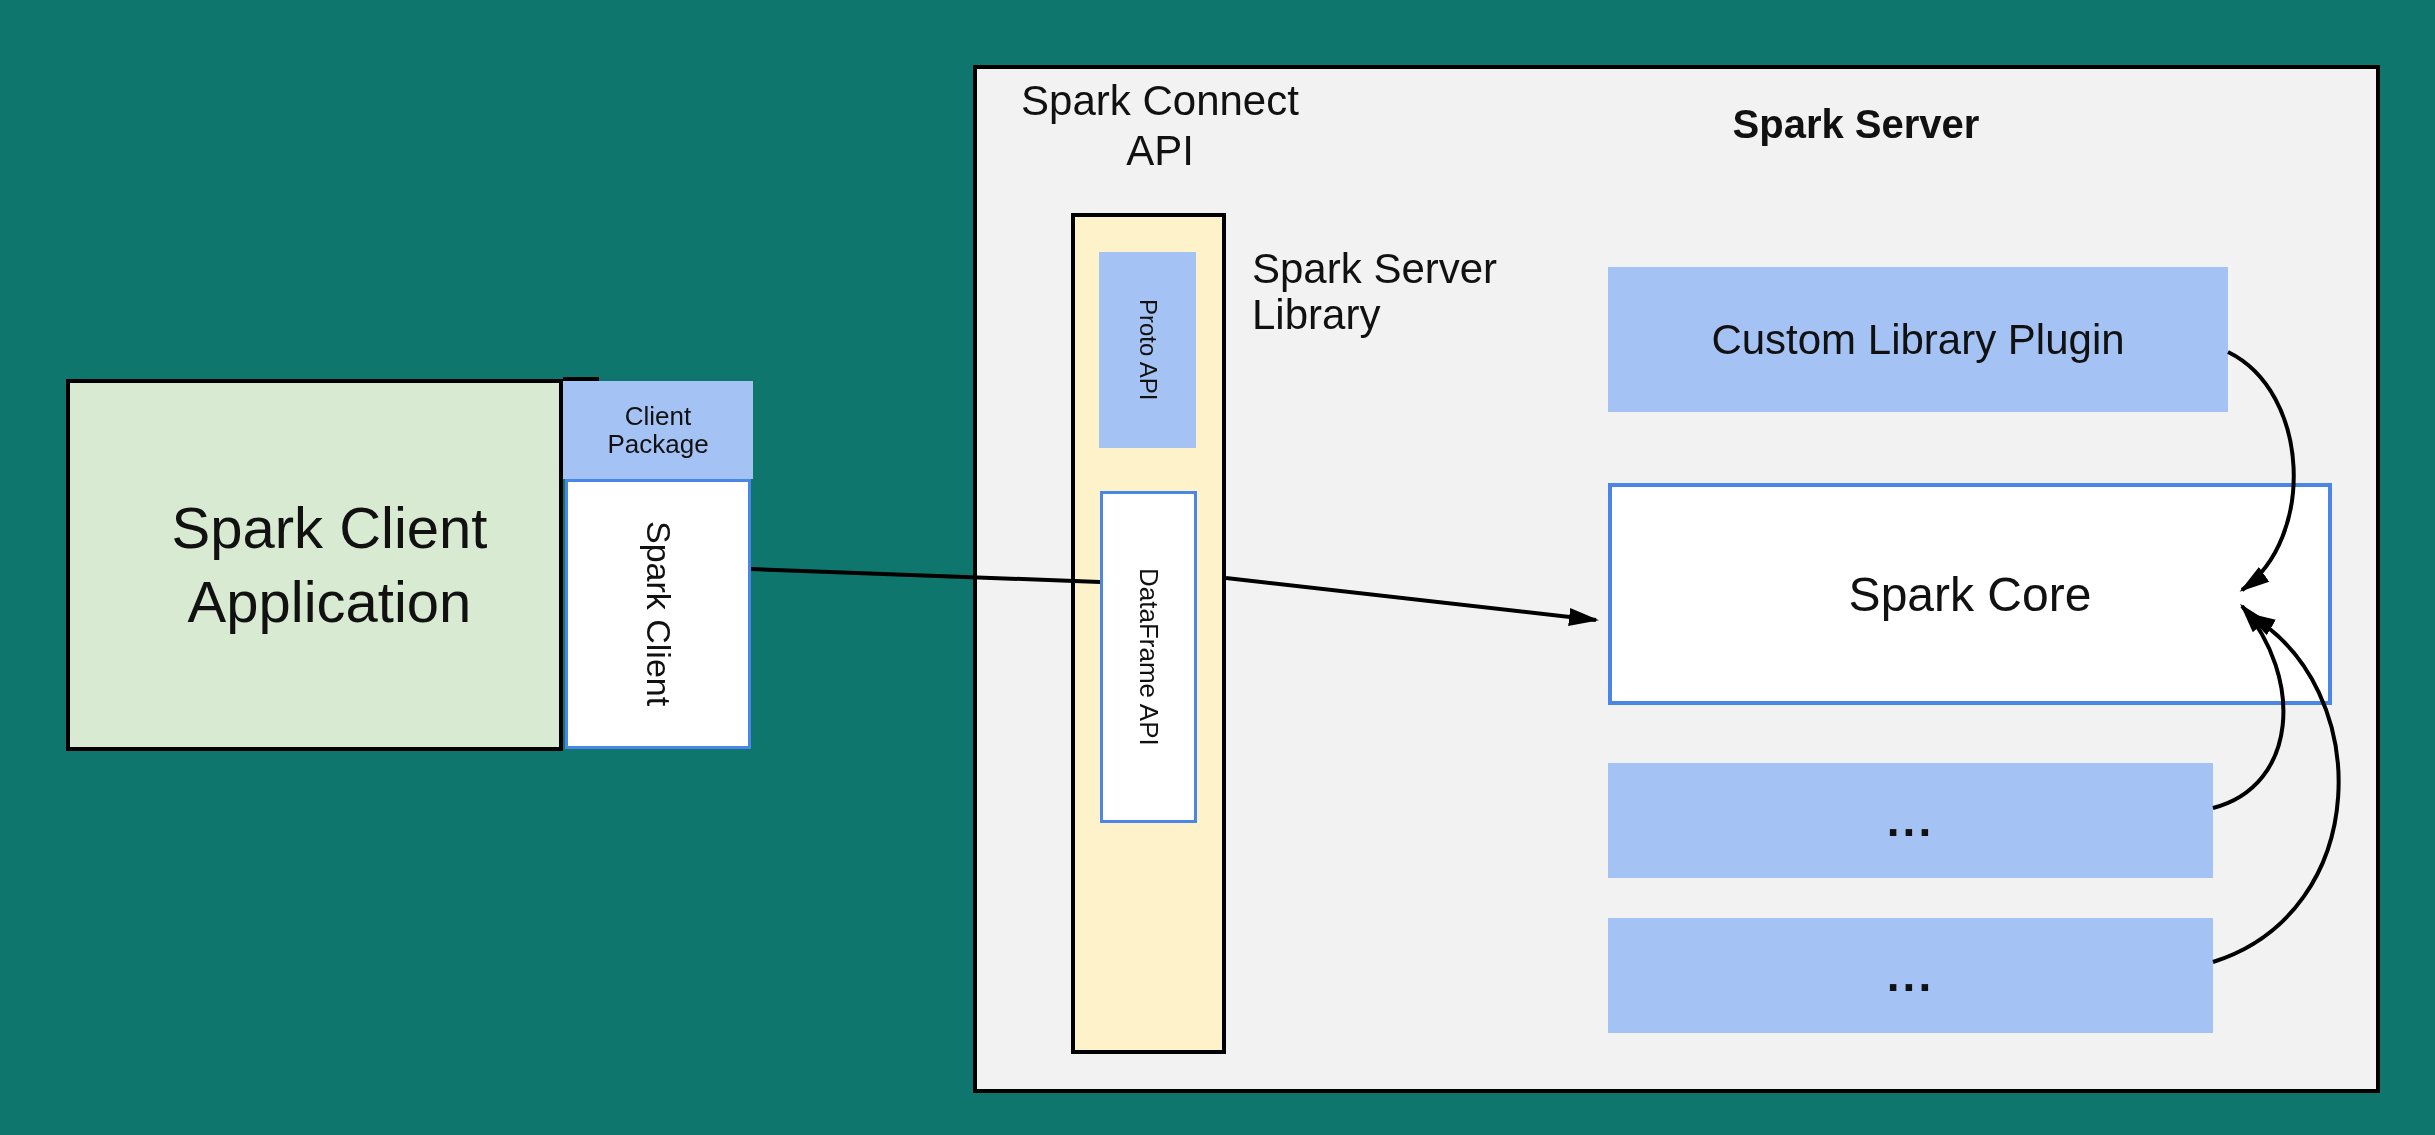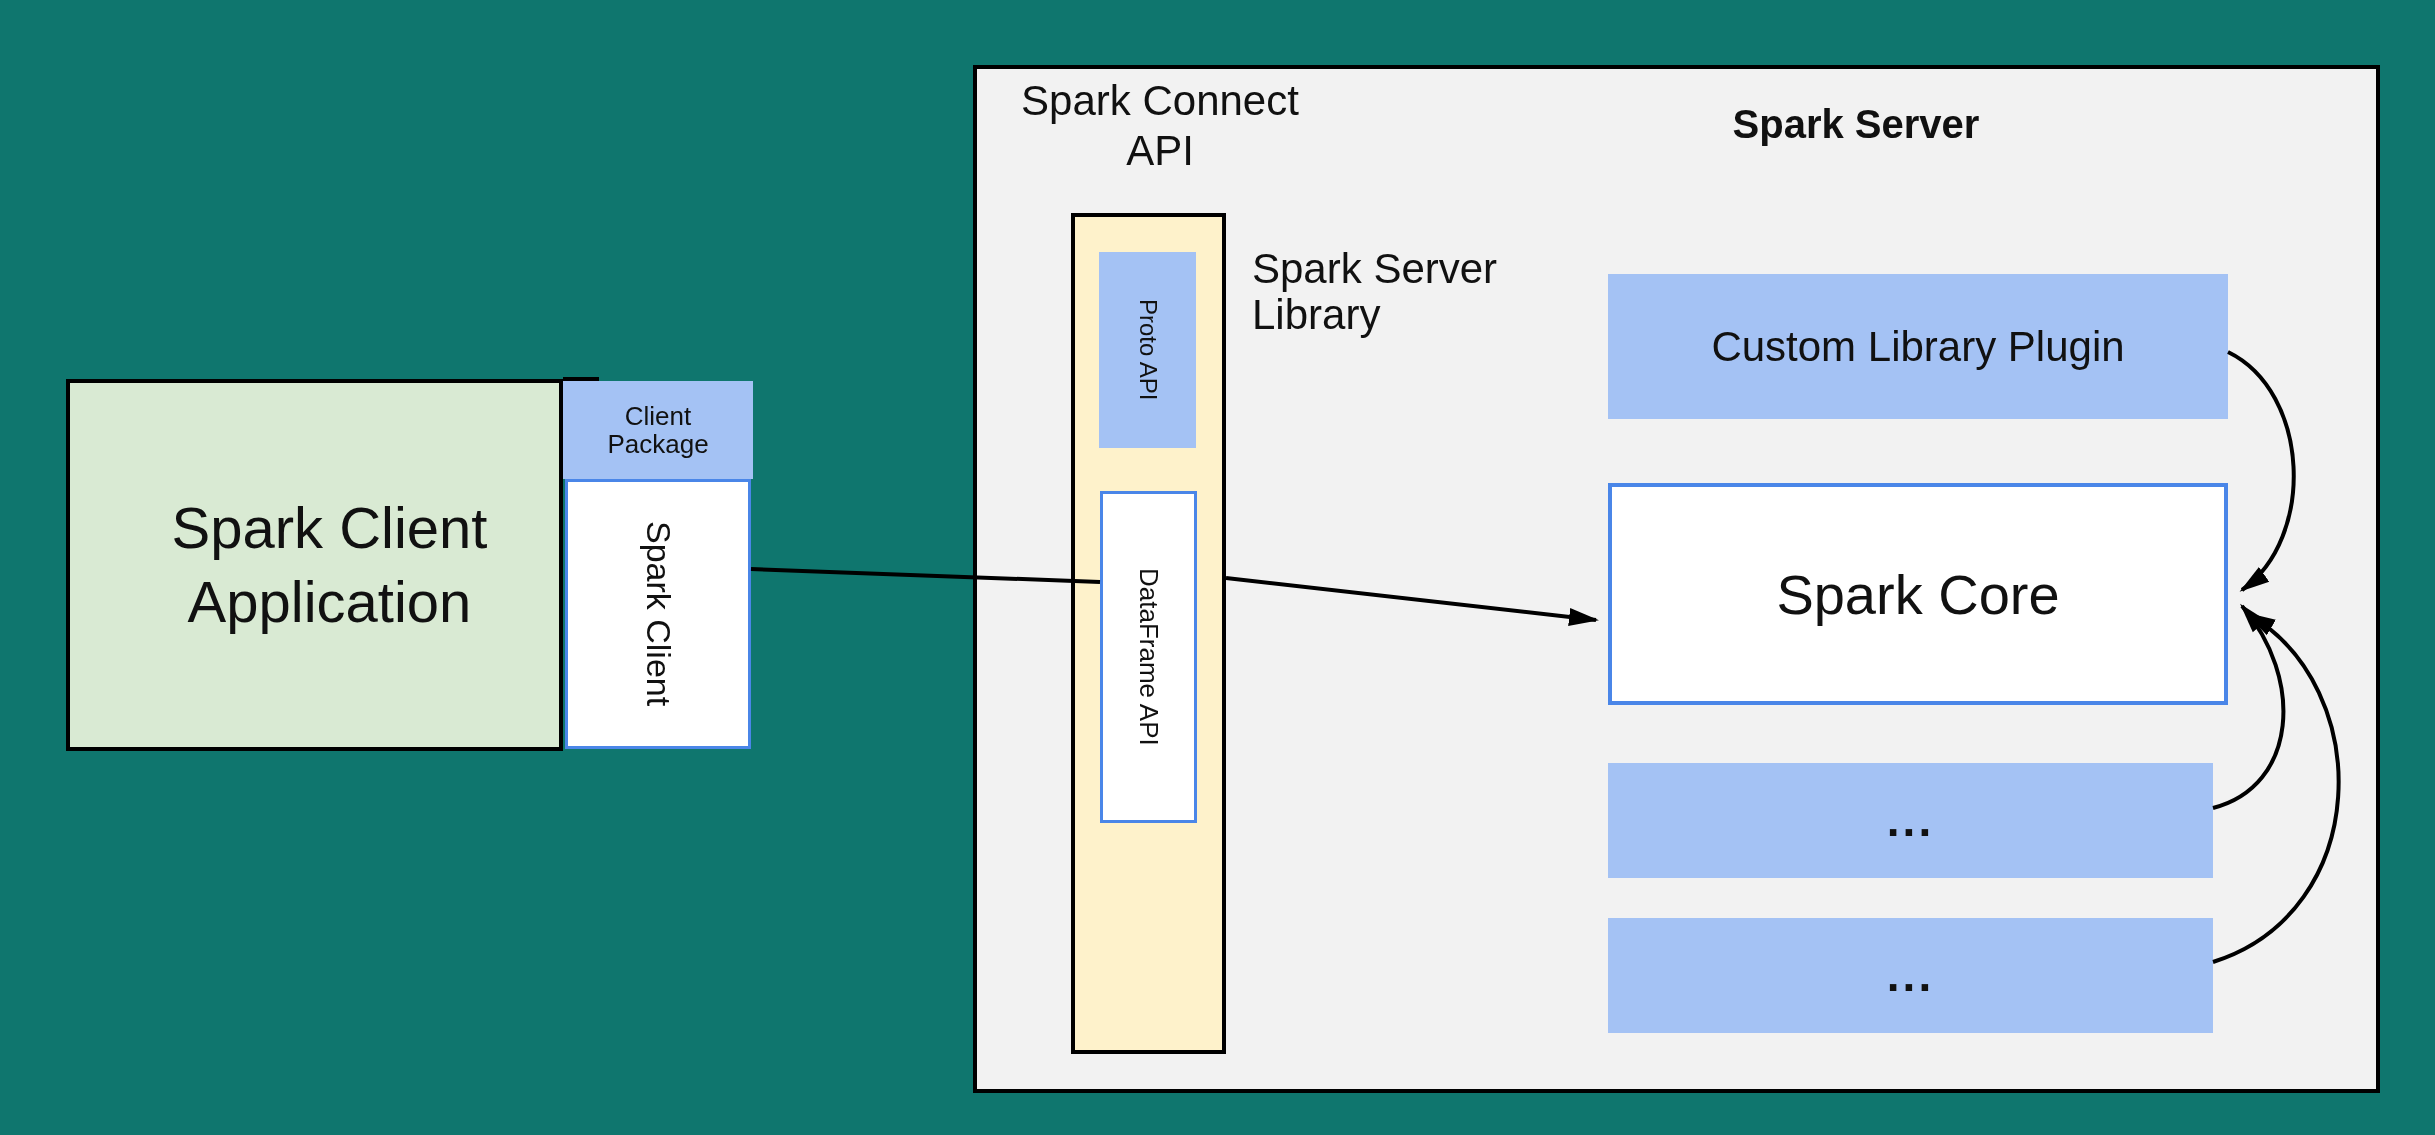--- a/index.html
+++ b/index.html
@@ -91,29 +91,29 @@
   }
   .dataframe-box .vtext { font-size: 26px; }
   .server-library-label {
     left: 1252px; top: 246px; width: 330px;
     font-size: 42px; line-height: 46px;
     text-align: left;
   }
 
   
   .plugin-box {
-    left: 1608px; top: 274px; width: 620px; height: 145px;
+    left: 1608px; top: 267px; width: 620px; height: 145px;
     background: #a4c2f4;
     font-size: 42px;
   }
   .core-box {
-    left: 1608px; top: 483px; width: 620px; height: 222px;
+    left: 1608px; top: 483px; width: 724px; height: 222px;
     background: #ffffff;
     border: 4px solid #4a86e8;
-    font-size: 56px;
+    font-size: 48px;
   }
   .ellipsis-box-1 {
     left: 1608px; top: 763px; width: 605px; height: 115px;
     background: #a4c2f4;
   }
   .ellipsis-box-2 {
     left: 1608px; top: 918px; width: 605px; height: 115px;
     background: #a4c2f4;
   }
   .ellipsis-text {

